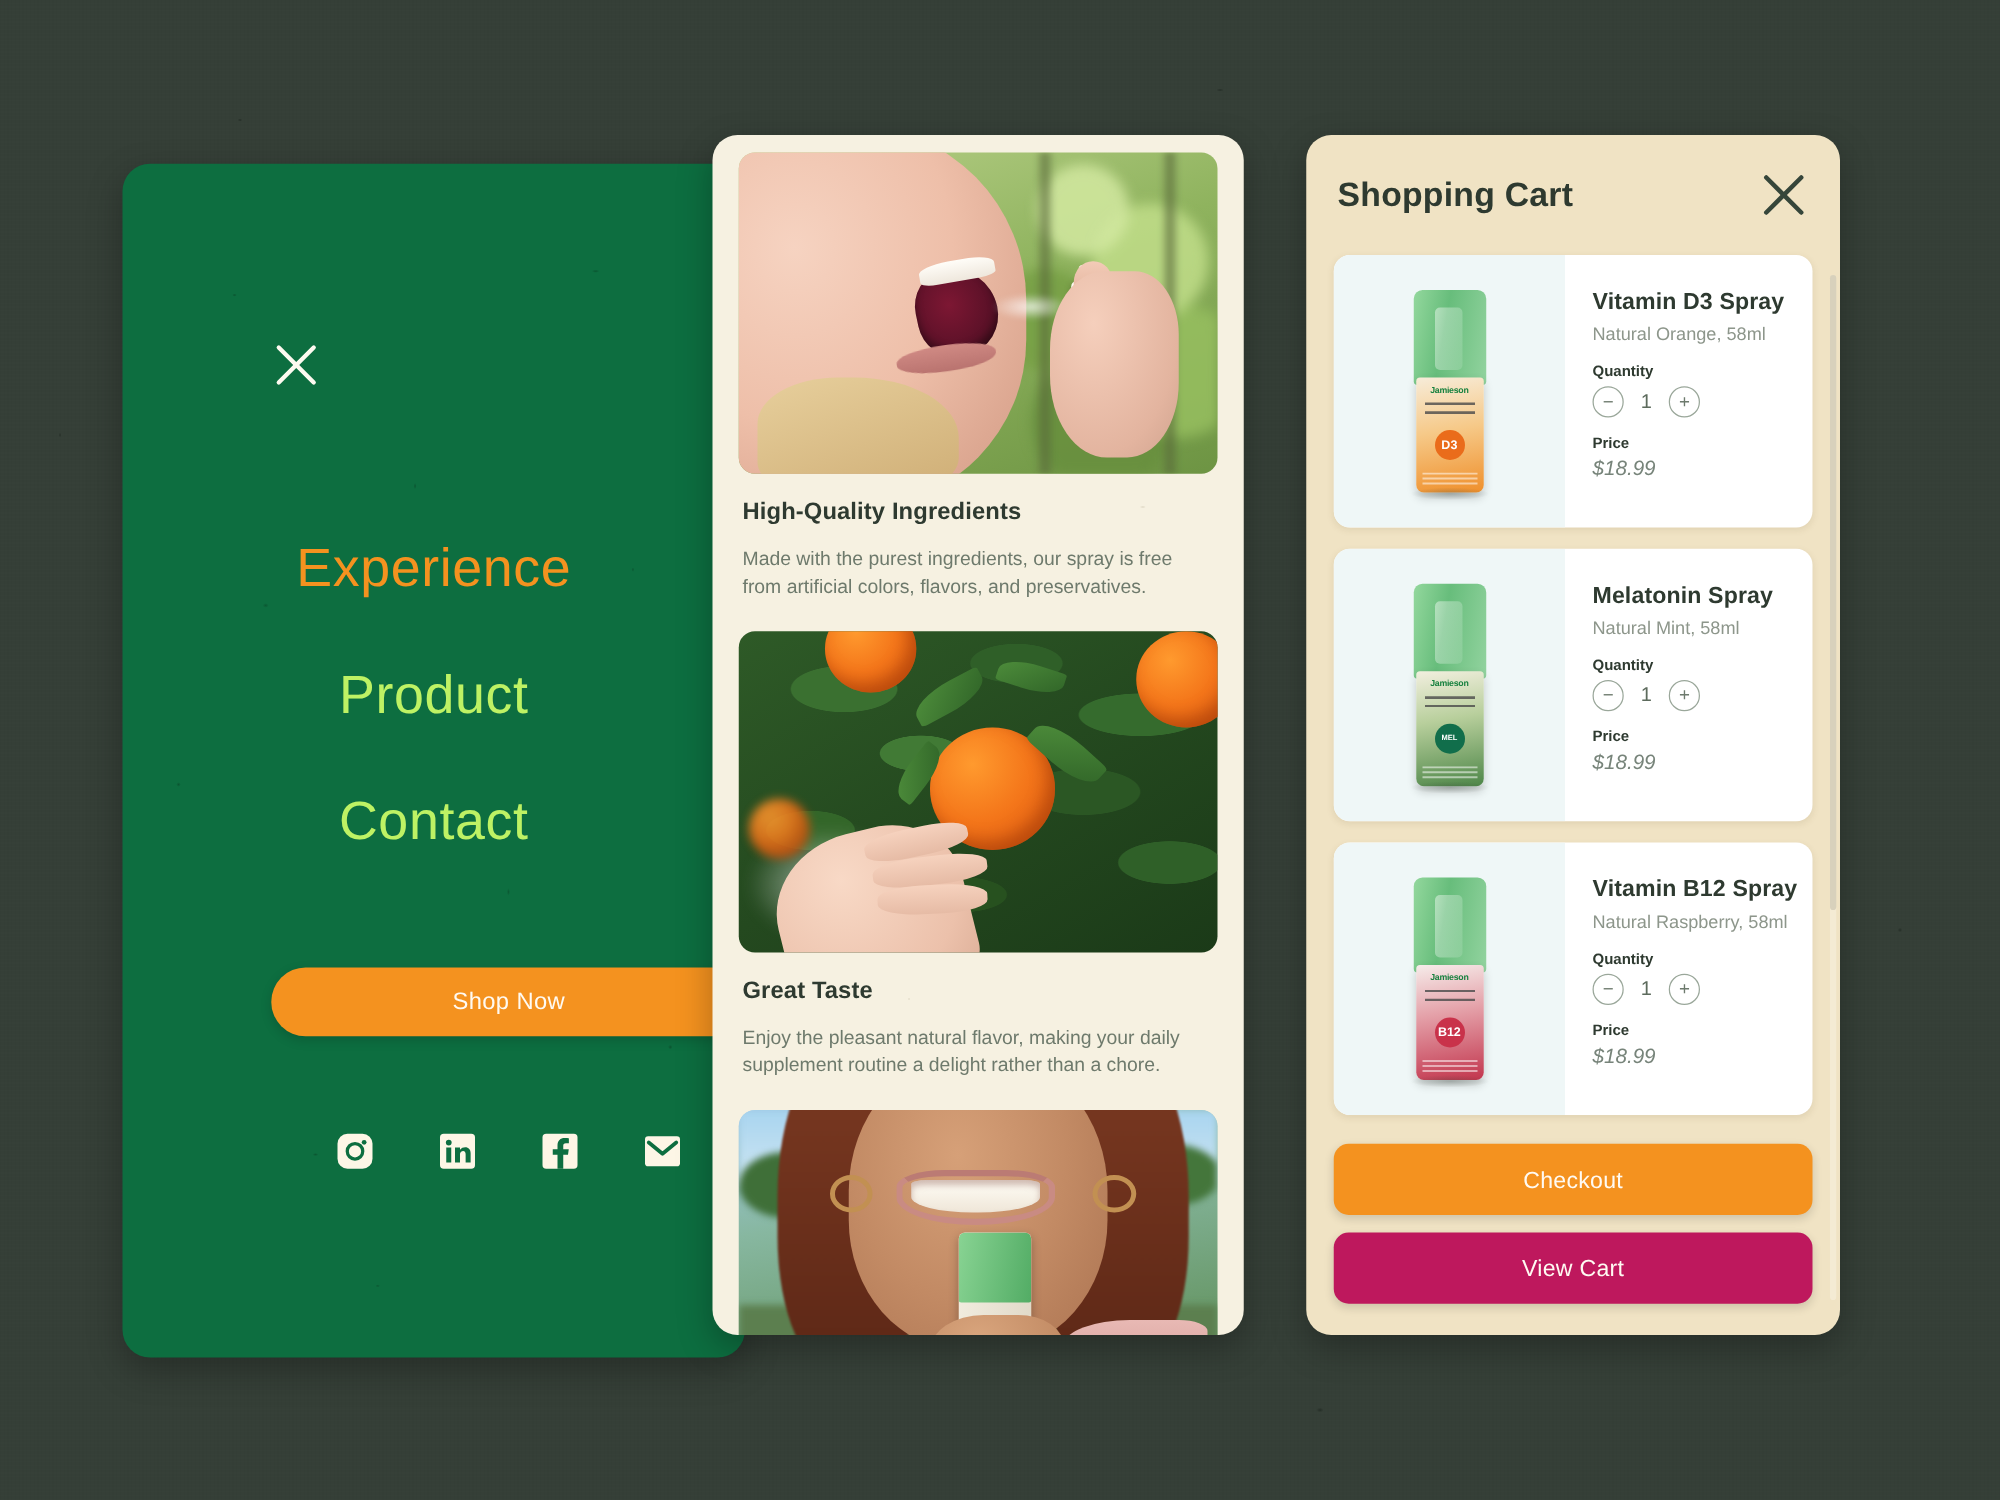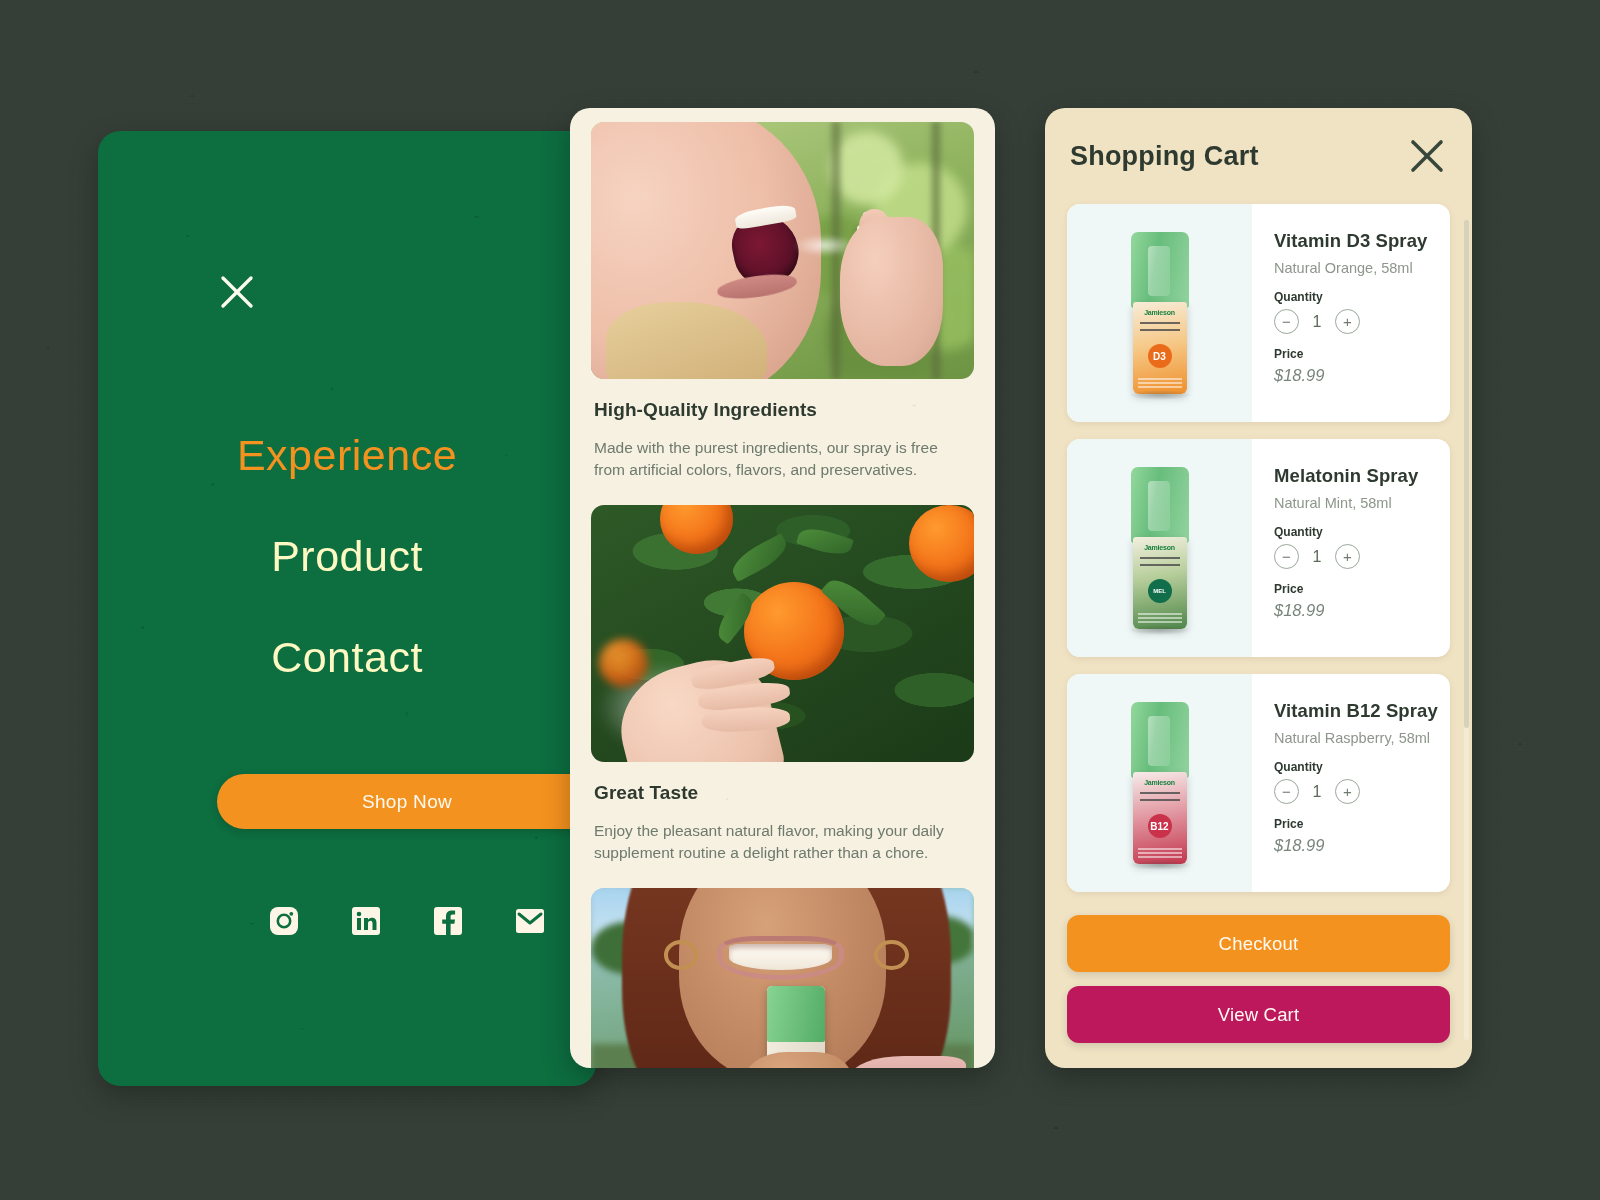--- a/index.html
+++ b/index.html
@@ -85,21 +85,21 @@
   .menu-links {
     position: absolute;
     left: 0; right: 0; top: 300px;
     text-align: center;
   }
   .menu-link {
     display: block;
     font-size: 43px;
     font-weight: 400;
     letter-spacing: .5px;
-    color: #fef9c3;
+    color: #bef264;
     margin-bottom: 52px;
     cursor: pointer;
     text-decoration: none;
   }
   .menu-link:last-child { margin-bottom: 0; }
   .menu-link.active { color: #f4921f; }
 
   .shop-now {
     position: absolute;
     left: 119px; top: 643px;

